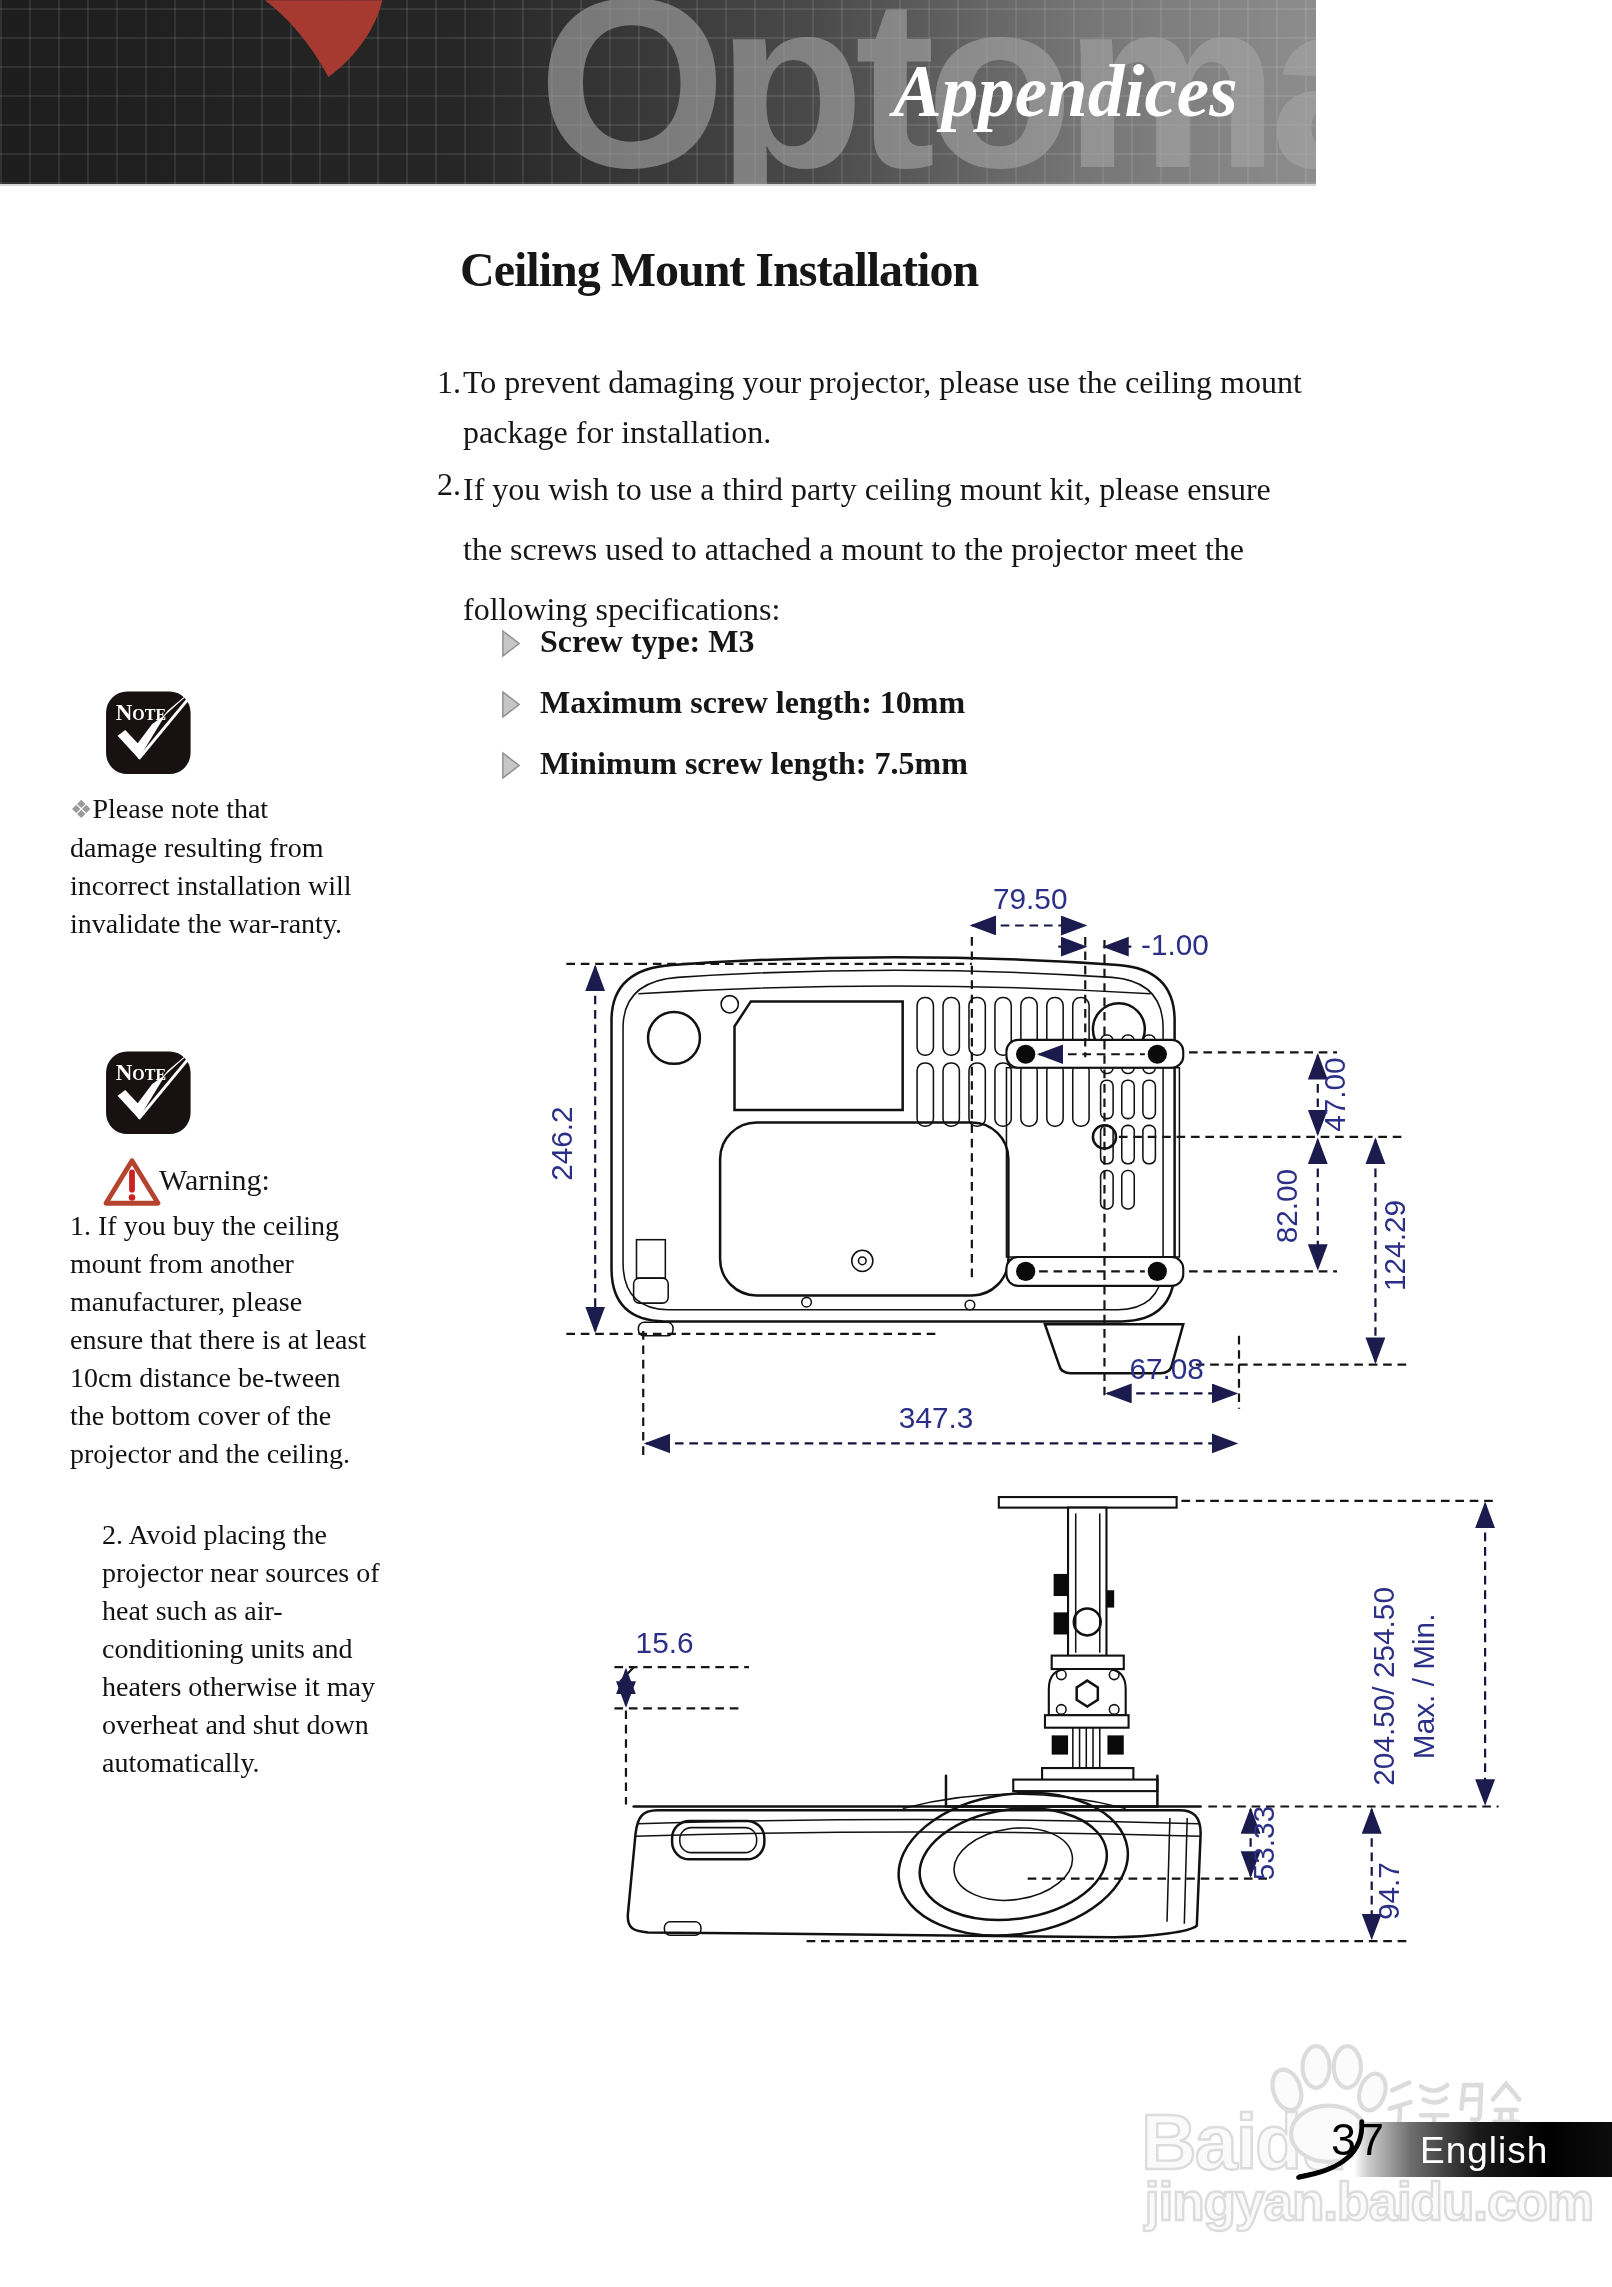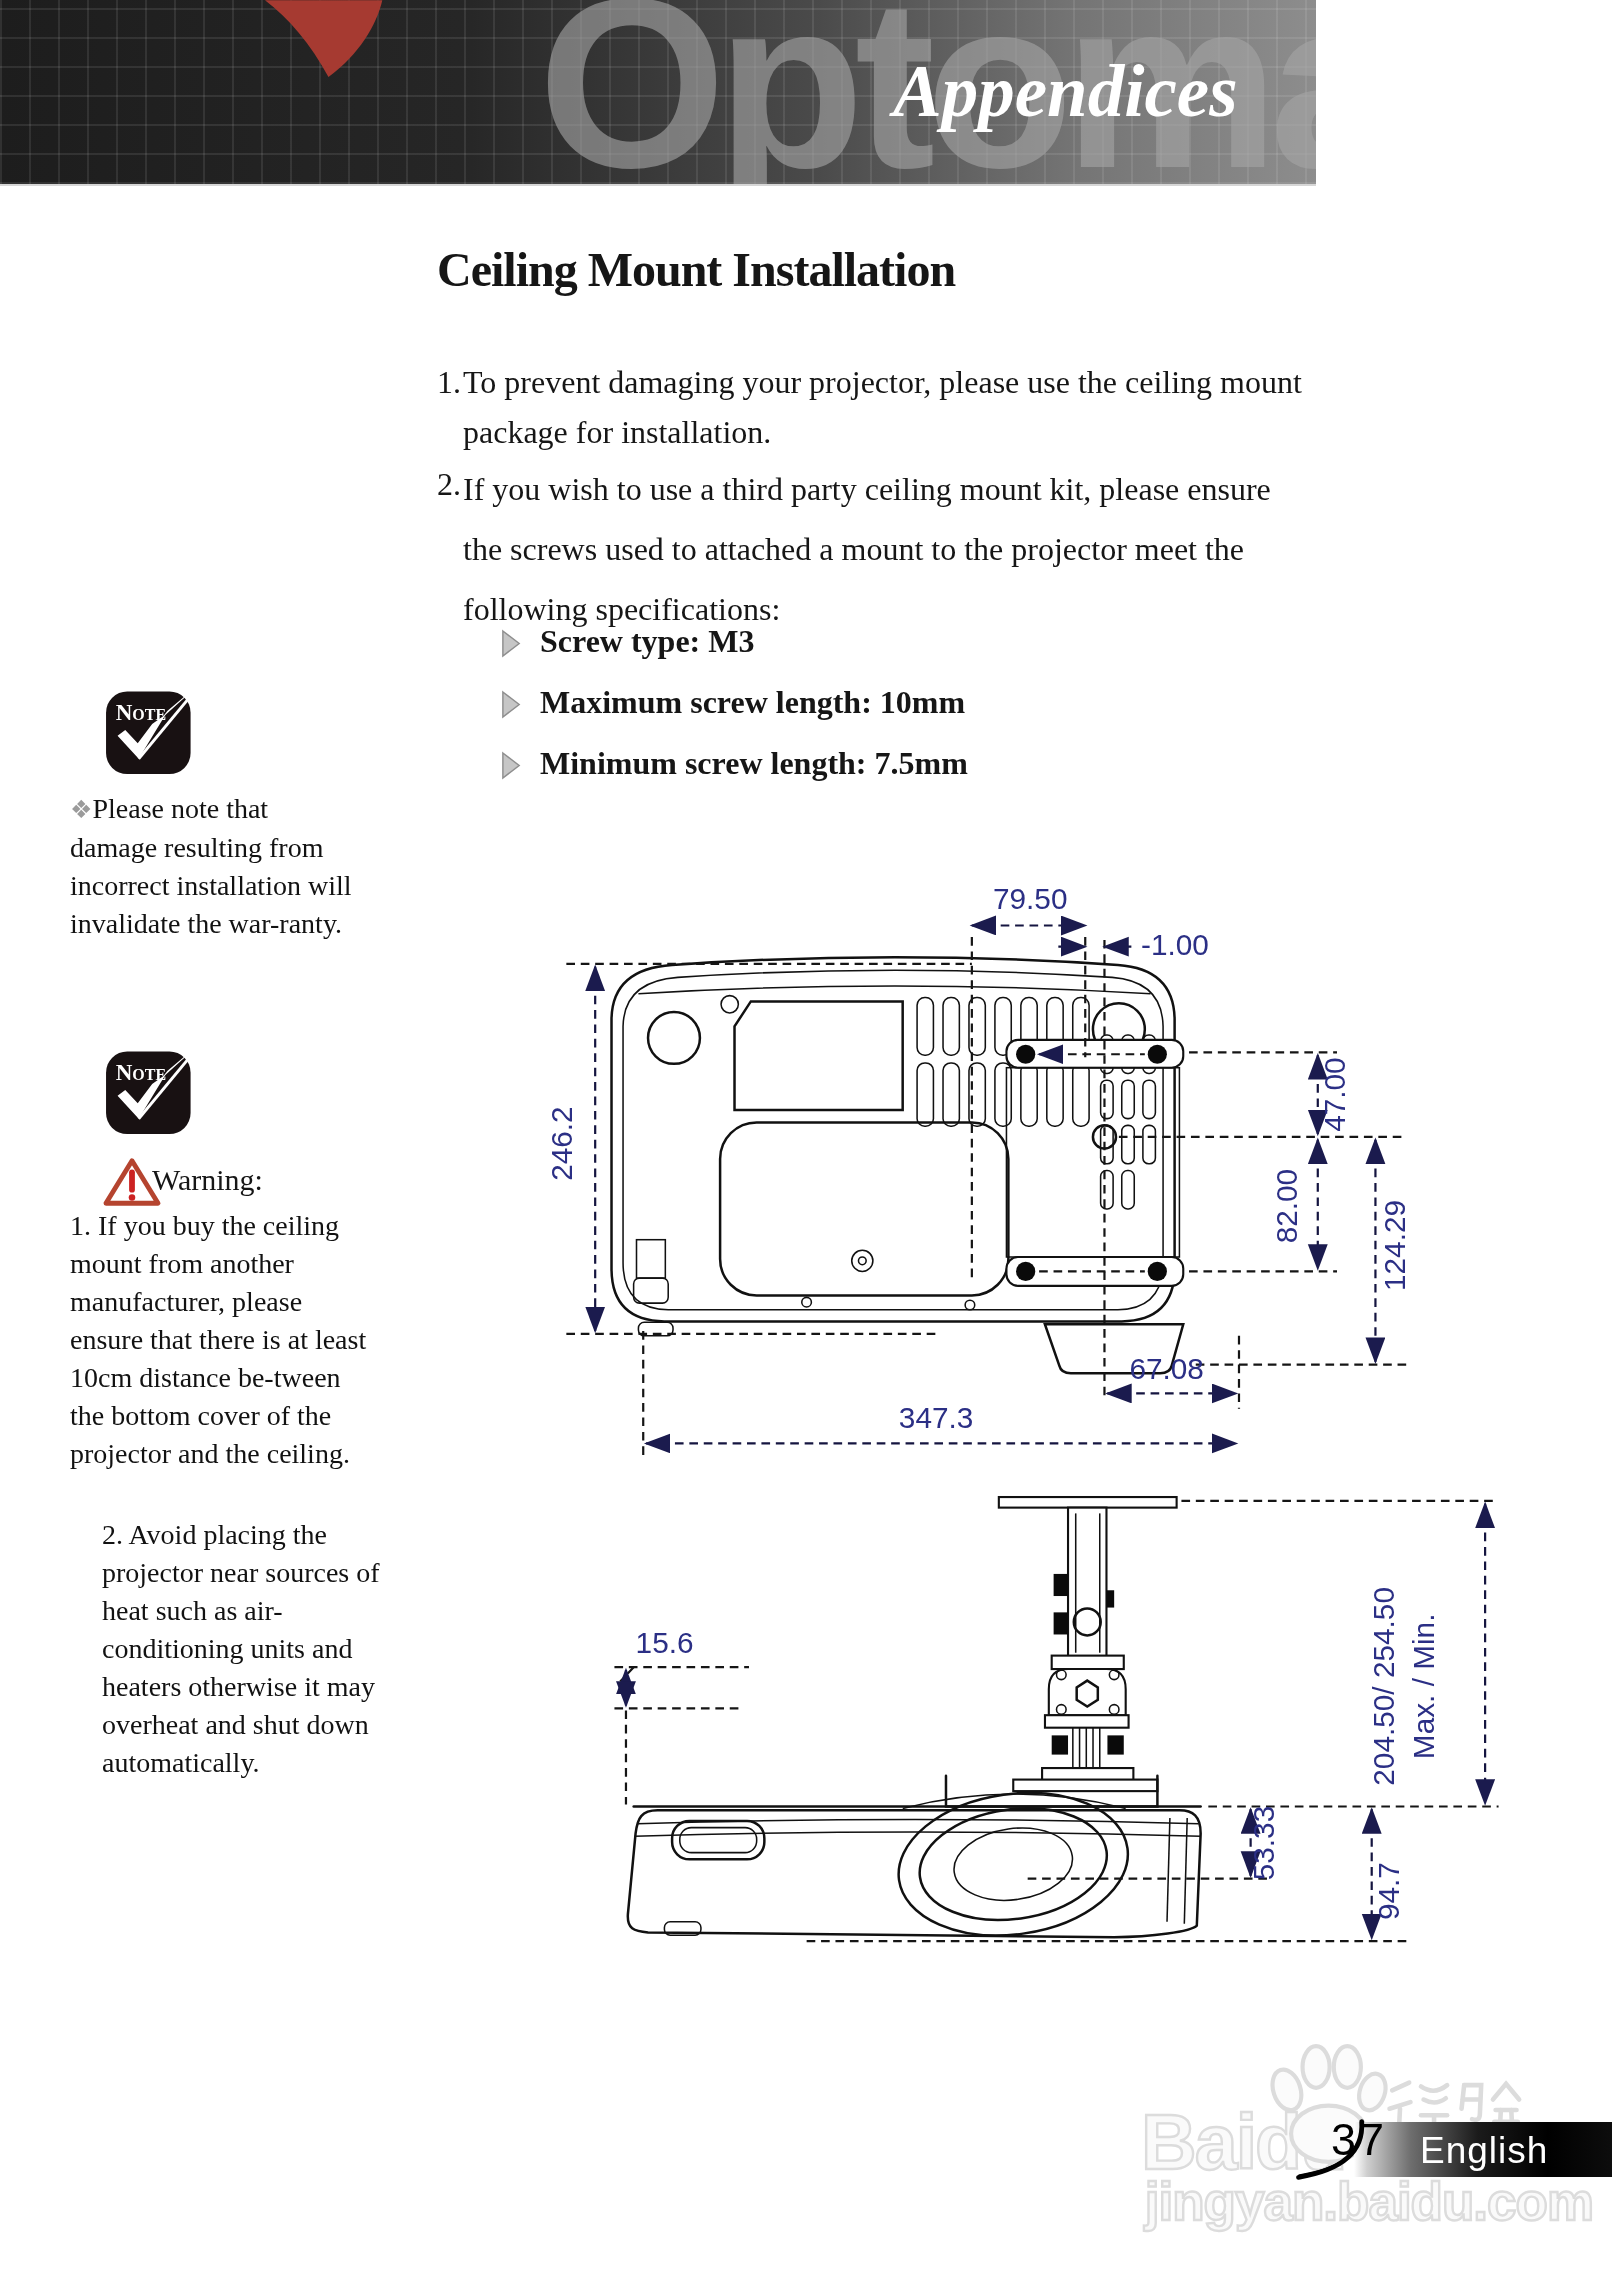--- a/index.html
+++ b/index.html
@@ -11,34 +11,34 @@
       repeating-linear-gradient(90deg, rgba(255,255,255,0.09) 0 1.9px, transparent 1.9px 29px),
       repeating-linear-gradient(0deg, rgba(255,255,255,0.09) 0 1.9px, transparent 1.9px 29px),
       linear-gradient(90deg,#1d1d1d 0%,#262626 35%,#4a4a4a 62%,#757575 82%,#8d8d8d 100%);
     border-bottom:2.9px solid #d6d6d6;}
   #brand{position:absolute;left:538px;top:-56px;font-family:"Liberation Sans",sans-serif;
     font-weight:bold;font-size:242px;letter-spacing:-9.6px;color:rgba(165,165,165,0.62);}
   #hdr-title{position:absolute;left:893px;top:50px;width:461px;
     font-style:italic;font-weight:bold;font-size:73px;color:#ffffff;}
   #red-swoosh{position:absolute;left:265px;top:0;}
   
-  #page-title{position:absolute;left:437px;top:242px;font-size:48px;font-weight:bold;letter-spacing:-1px;}
+  #page-title{position:absolute;left:460px;top:242px;font-size:48px;font-weight:bold;letter-spacing:-1px;}
   .step{position:absolute;left:437px;width:922px;font-size:32px;line-height:50px;}
   .step .num{position:absolute;left:0;top:0;}
   .step .stxt{display:block;margin-left:26px;width:845px;}
   #step2 .stxt{line-height:60px;}
   .spec{position:absolute;left:500px;font-size:32px;font-weight:bold;font-family:"Liberation Serif",serif;}
   .spec .arr{position:absolute;left:0;top:5.8px;}
   .spec .sltxt{margin-left:40px;}
   
   .noteicon{position:absolute;left:104px;width:104px;height:98px;}
   .sidetxt{position:absolute;left:70px;width:288px;font-size:28px;line-height:38px;color:#121212;}
   .diamond{color:#9b9b9b;font-family:"DejaVu Sans",sans-serif;font-size:25px;}
   #warnrow{position:absolute;left:102px;top:1155px;height:58px;}
-  #warnrow .wtxt{position:absolute;left:50px;top:7.7px;font-size:30px;}
+  #warnrow .wtxt{position:absolute;left:57px;top:7.7px;font-size:30px;}
   
   svg text.dlab{font-family:"Liberation Sans",sans-serif;font-size:31px;fill:#2b2f85;}
   .ln{stroke:#111;stroke-width:2.6;fill:none;stroke-linecap:round;}
   .ln2{stroke:#111;stroke-width:1.6;fill:none;}
   .lnf{stroke:#111;stroke-width:2.2;fill:#fff;}
   .dl{stroke:#151515;stroke-width:2.3;stroke-dasharray:9 6;fill:none;}
   .diml{stroke:#151540;stroke-width:2.3;stroke-dasharray:9 6;fill:none;}
   .dot{fill:#0a0a0a;}
   
   #wm{position:absolute;left:1141px;top:2042px;width:423px;color:#fafafa;

